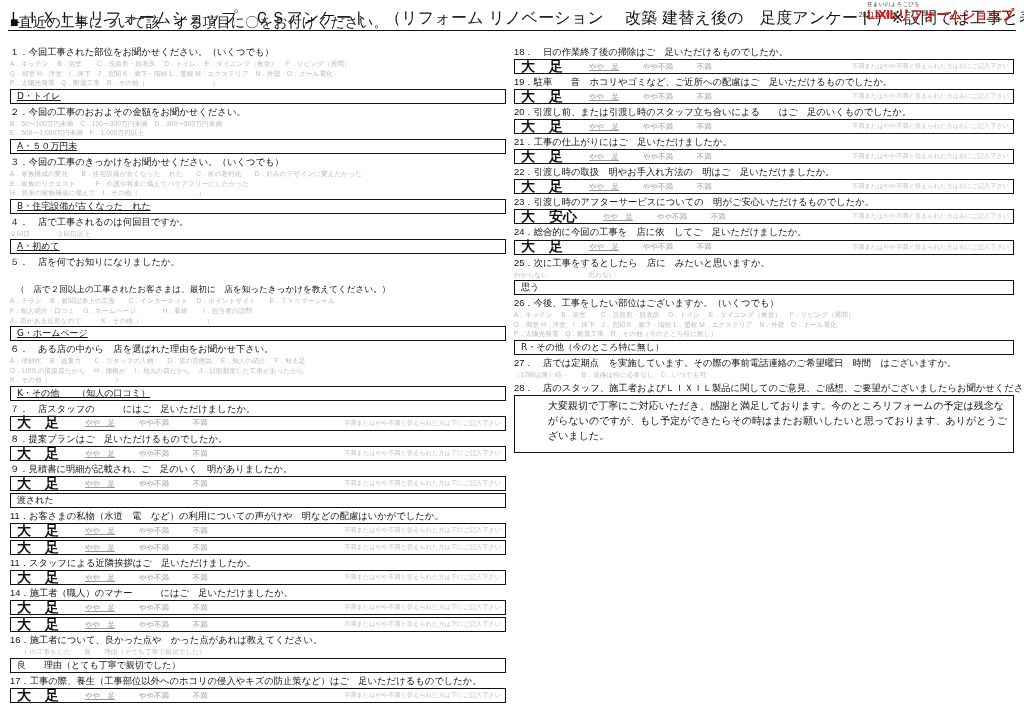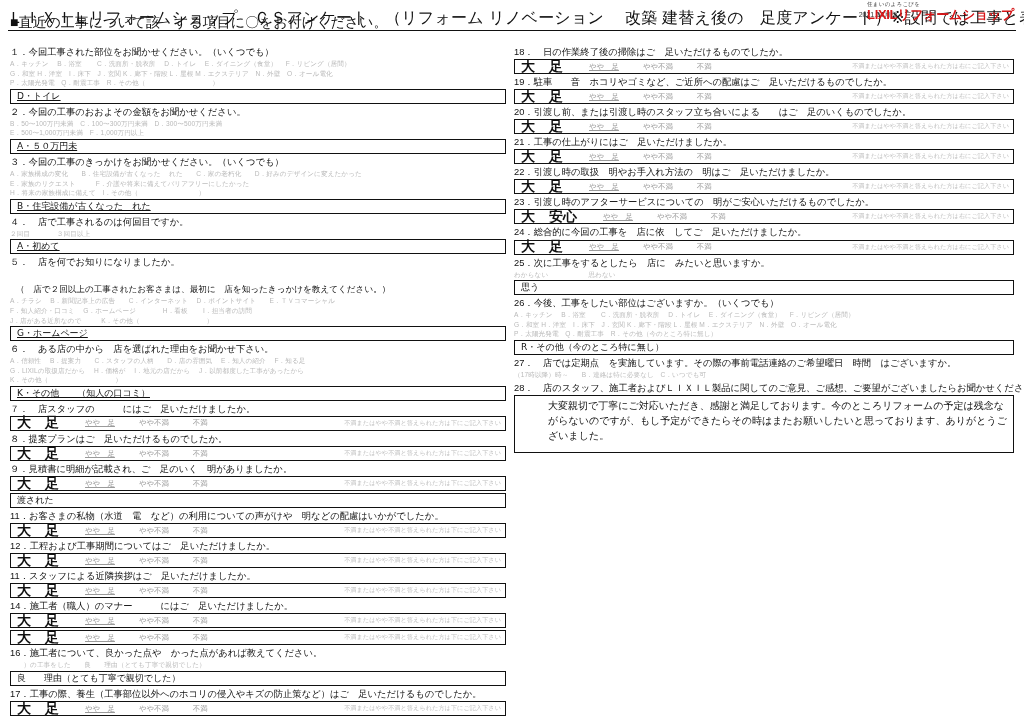--- a/index.html
+++ b/index.html
@@ -208,21 +208,20 @@
           <div class="scale">
             <span class="s1">大　足</span>
             <span class="s2">やや　足</span>
             <span class="s3">やや不満</span>
             <span class="s4">不満</span>
             <span class="tailnote">不満またはやや不満と答えられた方は下にご記入下さい</span>
           </div>
         </div>
       </div>
       <div class="q">
-        <div class="q-title">12．工程および工事期間についてはご　足いただけましたか。</div>
         <div class="ansbox">
           <div class="scale">
             <span class="s1">大　足</span>
             <span class="s2">やや　足</span>
             <span class="s3">やや不満</span>
             <span class="s4">不満</span>
             <span class="tailnote">不満またはやや不満と答えられた方は下にご記入下さい</span>
           </div>
         </div>
       </div>

